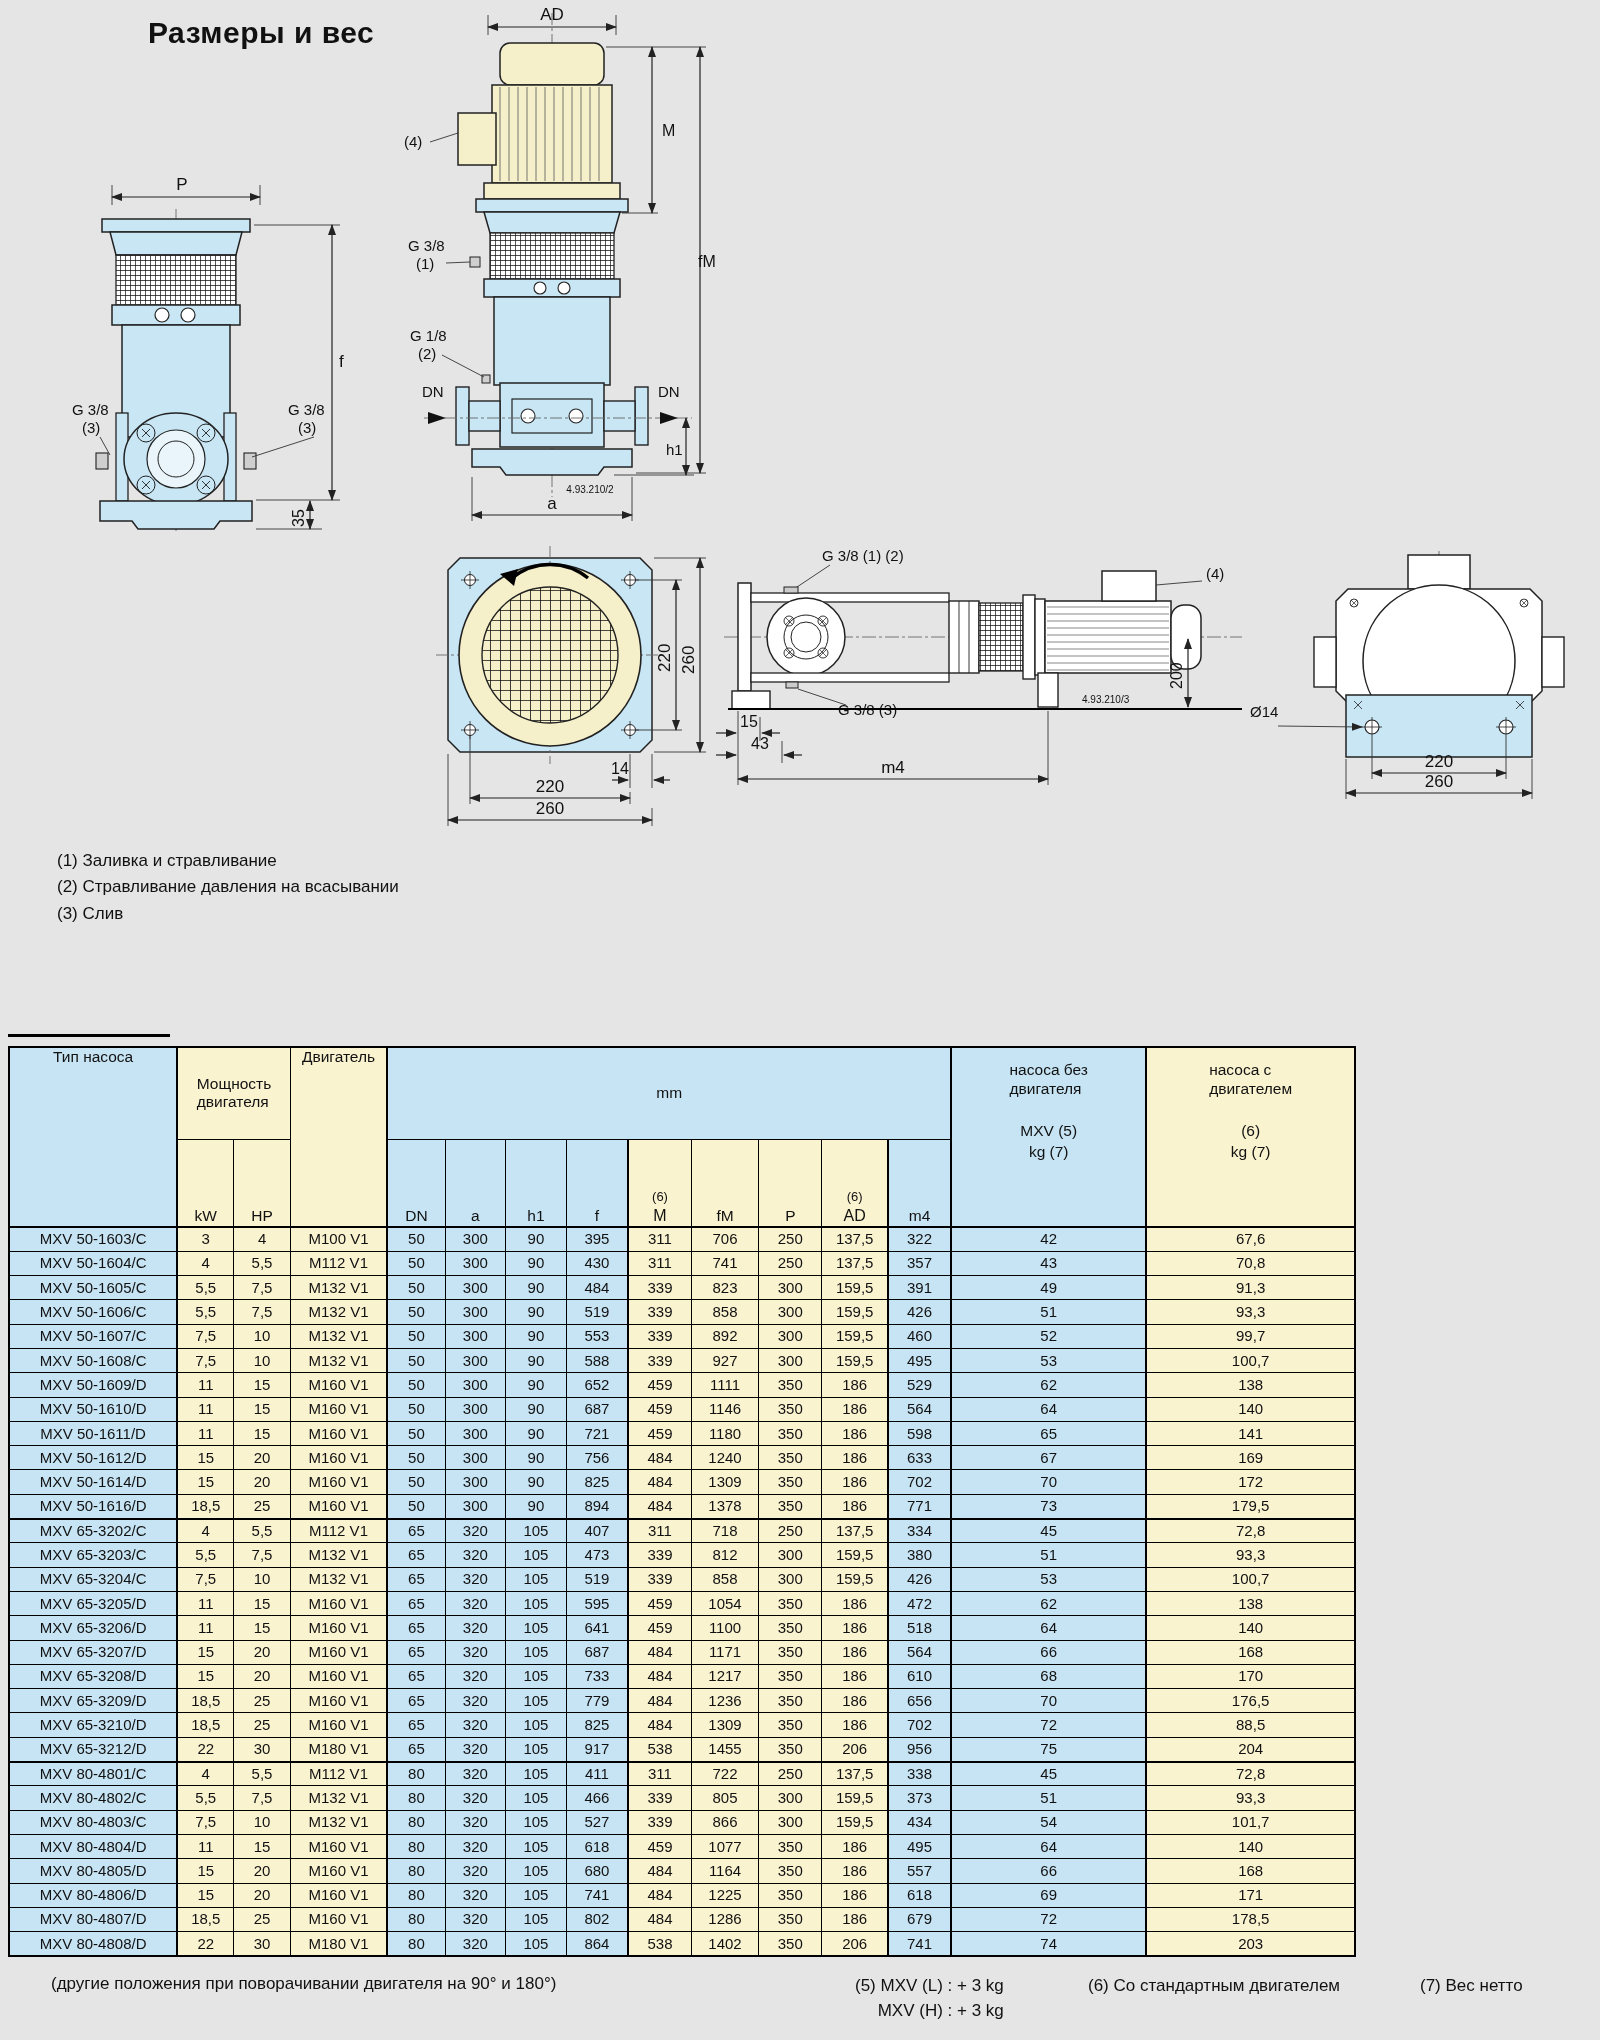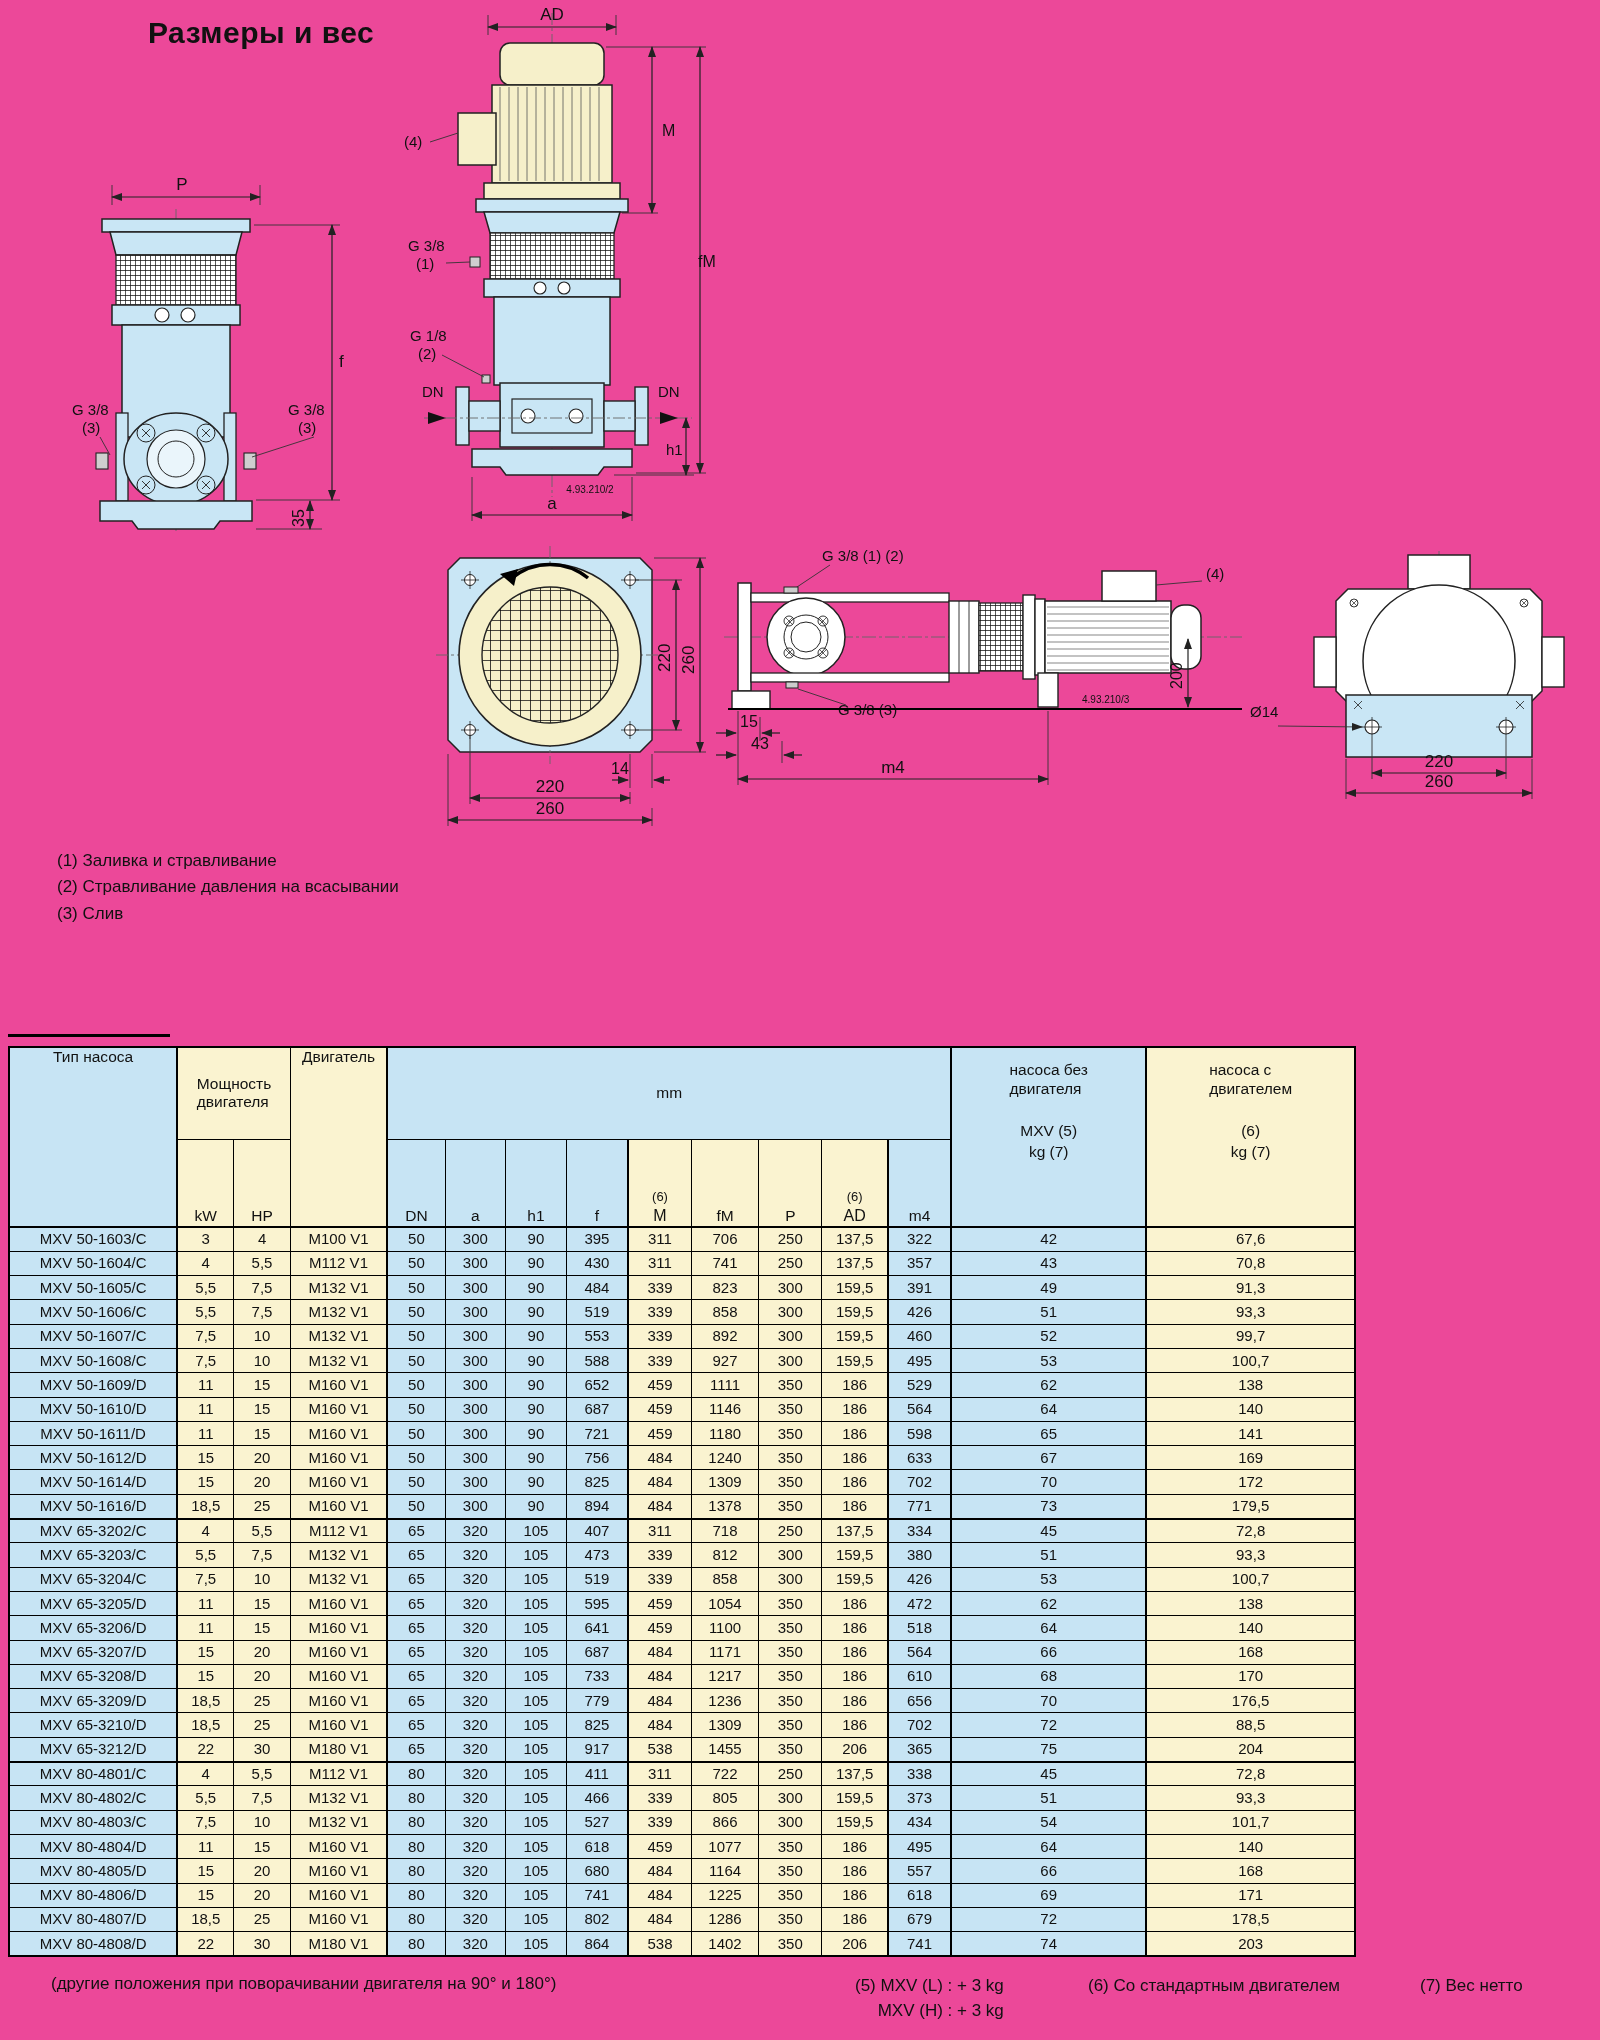--- a/index.html
+++ b/index.html
@@ -1,16 +1,16 @@
 <!DOCTYPE html>
 <html><head>
 <meta charset="utf-8">
 <style>
   html,body{margin:0;padding:0;background:#fff;}
-  .page{position:relative;width:1600px;height:2040px;background:#ec4899;overflow:hidden;
+  .page{position:relative;width:1600px;height:2040px;background:#e5e5e5;overflow:hidden;
         font-family:"Liberation Sans",sans-serif;color:#111;}
   .abs{position:absolute;}
   .page-title{font-size:30px;font-weight:bold;letter-spacing:0.5px;}
   .notes{font-size:17px;line-height:1.55;margin-left:32px;}
   .foot{font-size:17px;line-height:1.45;}
   .toprule{background:#000;height:3px;}
 
   
   table.dims{border-collapse:collapse;table-layout:fixed;width:1348px;
              border:2.5px solid #000;font-size:15px;}
@@ -746,21 +746,21 @@
           <td class="bg-y tr-b">30</td>
           <td class="bg-y tr-r tr-b">M180 V1</td>
           <td class="bg-b tr-b">65</td>
           <td class="bg-b tr-b">320</td>
           <td class="bg-b tr-b">105</td>
           <td class="bg-b tr-r tr-b">917</td>
           <td class="bg-y tr-b">538</td>
           <td class="bg-y tr-b">1455</td>
           <td class="bg-y tr-b">350</td>
           <td class="bg-y tr-r tr-b">206</td>
-          <td class="bg-b tr-r tr-b">365</td>
+          <td class="bg-b tr-r tr-b">956</td>
           <td class="bg-b tr-r tr-b">75</td>
           <td class="bg-y tr-b">204</td>
         </tr>
         <tr>
           <td class="bg-b tr-r">MXV 80-4801/C</td>
           <td class="bg-y">4</td>
           <td class="bg-y">5,5</td>
           <td class="bg-y tr-r">M112 V1</td>
           <td class="bg-b">80</td>
           <td class="bg-b">320</td>

